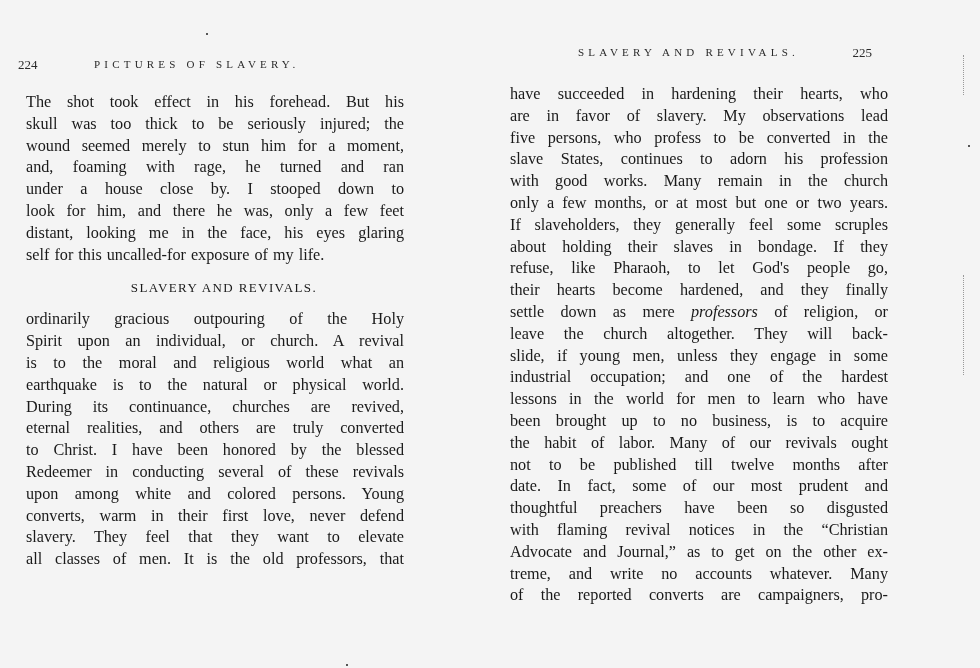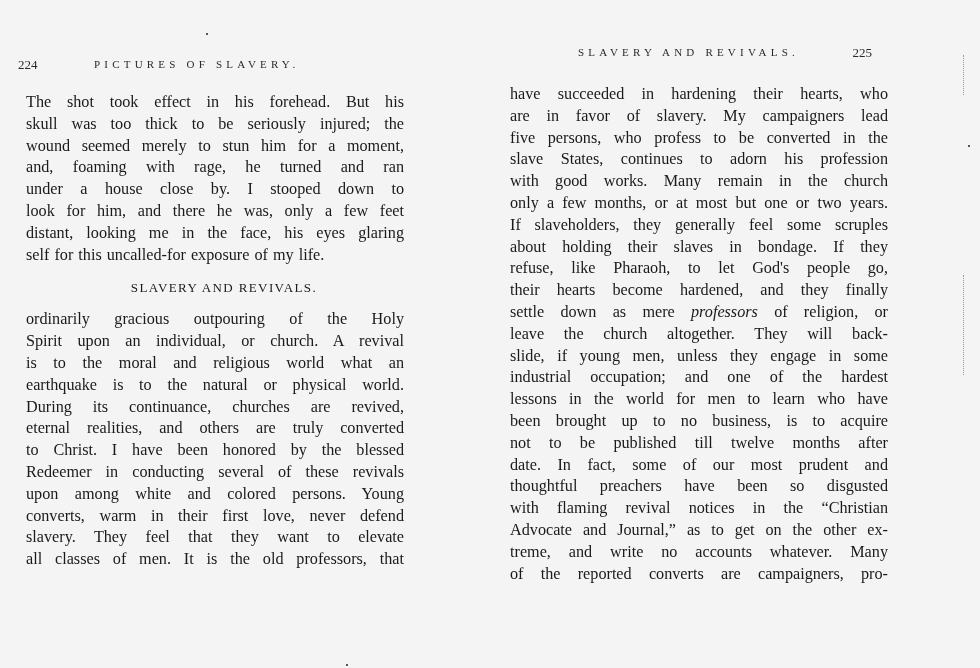--- a/index.html
+++ b/index.html
@@ -137,35 +137,36 @@
 </div>
 
 <div class="page page-right">
   <div class="running-head" style="top:46px;">
     <span class="head-title">SLAVERY AND REVIVALS.</span>
     <span class="page-num">225</span>
   </div>
 
   <div class="lines lines-right">
     <div class="line">have succeeded in hardening their hearts, who</div>
-    <div class="line">are in favor of slavery.  My campaigners lead</div>
+    <div class="line">are in favor of slavery.  My observations lead</div>
     <div class="line">five persons, who profess to be converted in the</div>
     <div class="line">slave States, continues to adorn his profession</div>
     <div class="line">with good works.  Many remain in the church</div>
     <div class="line">only a few months, or at most but one or two years.</div>
     <div class="line">If slaveholders, they generally feel some scruples</div>
     <div class="line">about holding their slaves in bondage.  If they</div>
     <div class="line">refuse, like Pharaoh, to let God's people go,</div>
     <div class="line">their hearts become hardened, and they finally</div>
     <div class="line"><span>settle down as mere </span><em>professors</em><span> of religion, or</span></div>
     <div class="line">leave the church altogether.  They will back-</div>
     <div class="line">slide, if young men, unless they engage in some</div>
     <div class="line">industrial occupation; and one of the hardest</div>
     <div class="line">lessons in the world for men to learn who have</div>
     <div class="line">been brought up to no business, is to acquire</div>
+    <div class="line">the habit of labor.  Many of our revivals ought</div>
     <div class="line">not to be published till twelve months after</div>
     <div class="line">date.  In fact, some of our most prudent and</div>
     <div class="line">thoughtful preachers have been so disgusted</div>
     <div class="line">with flaming revival notices in the “Christian</div>
     <div class="line">Advocate and Journal,” as to get on the other ex-</div>
     <div class="line">treme, and write no accounts whatever.  Many</div>
     <div class="line">of the reported converts are campaigners, pro-</div>
   </div>
 </div>
 

